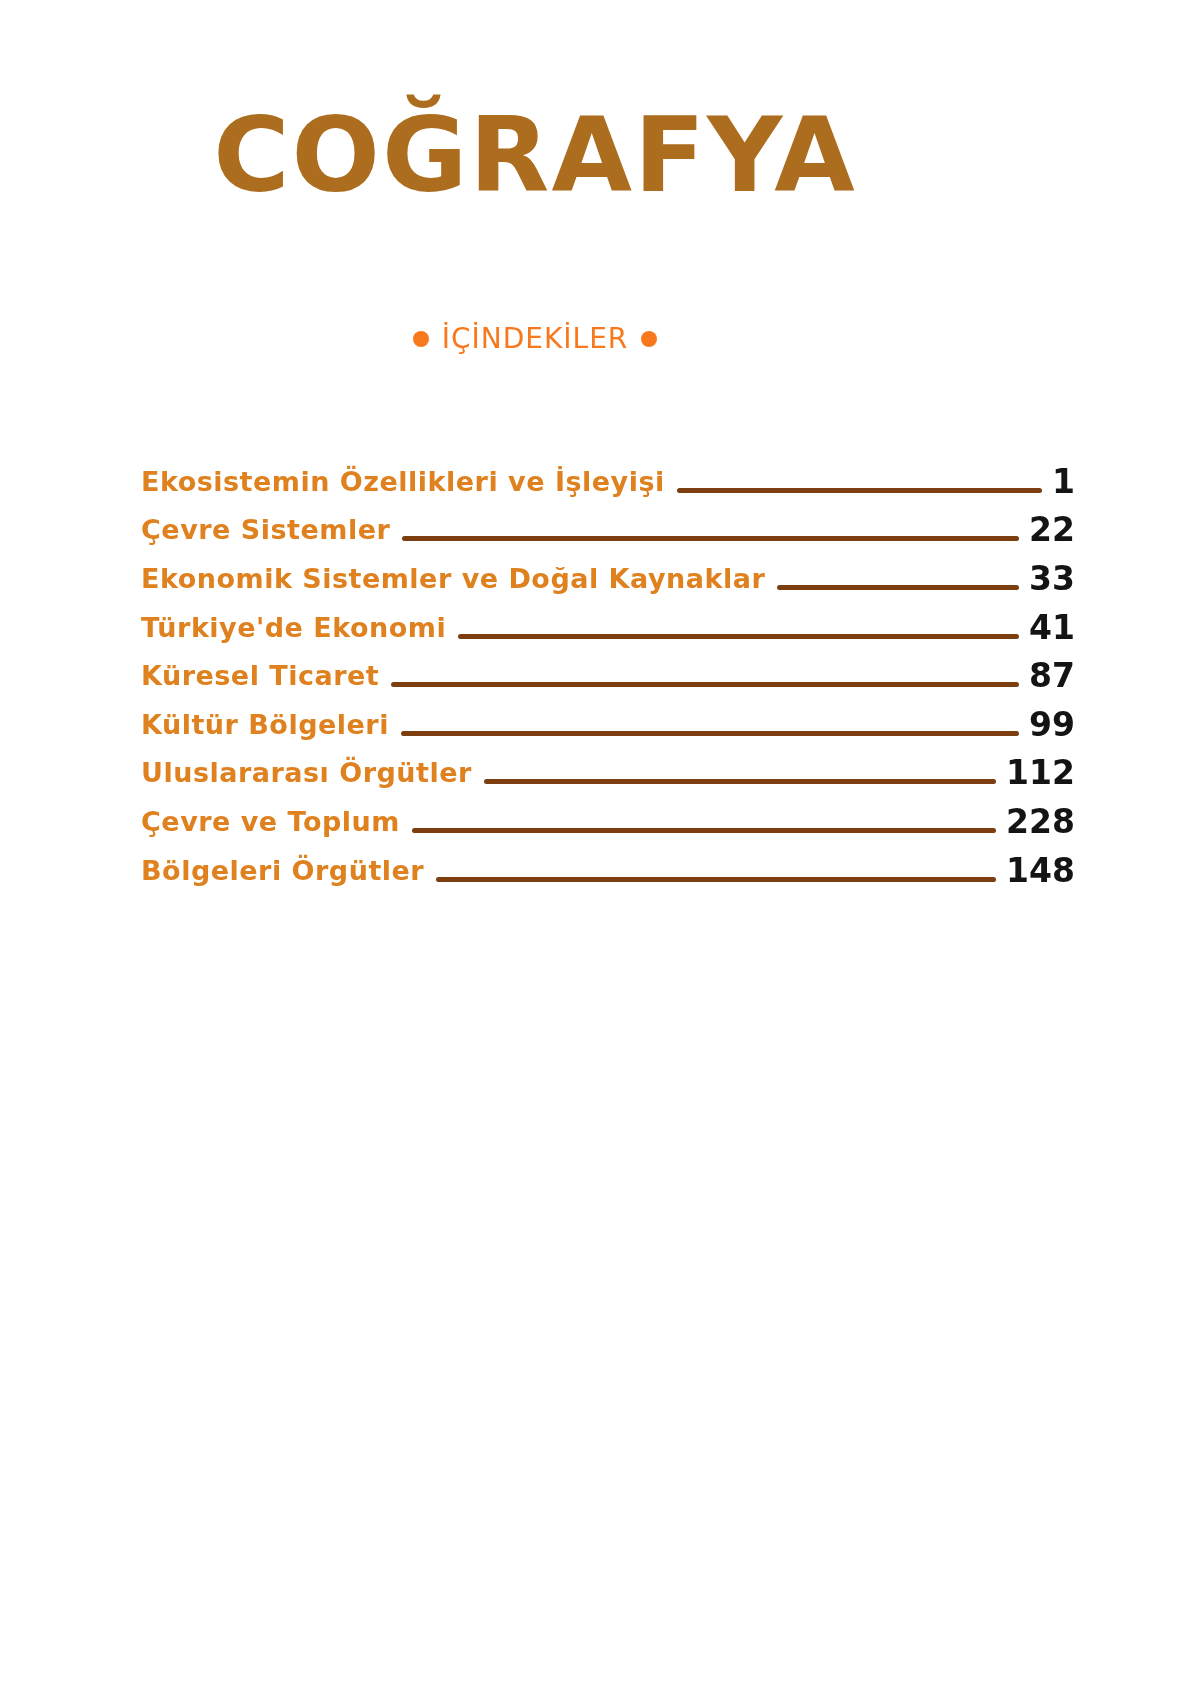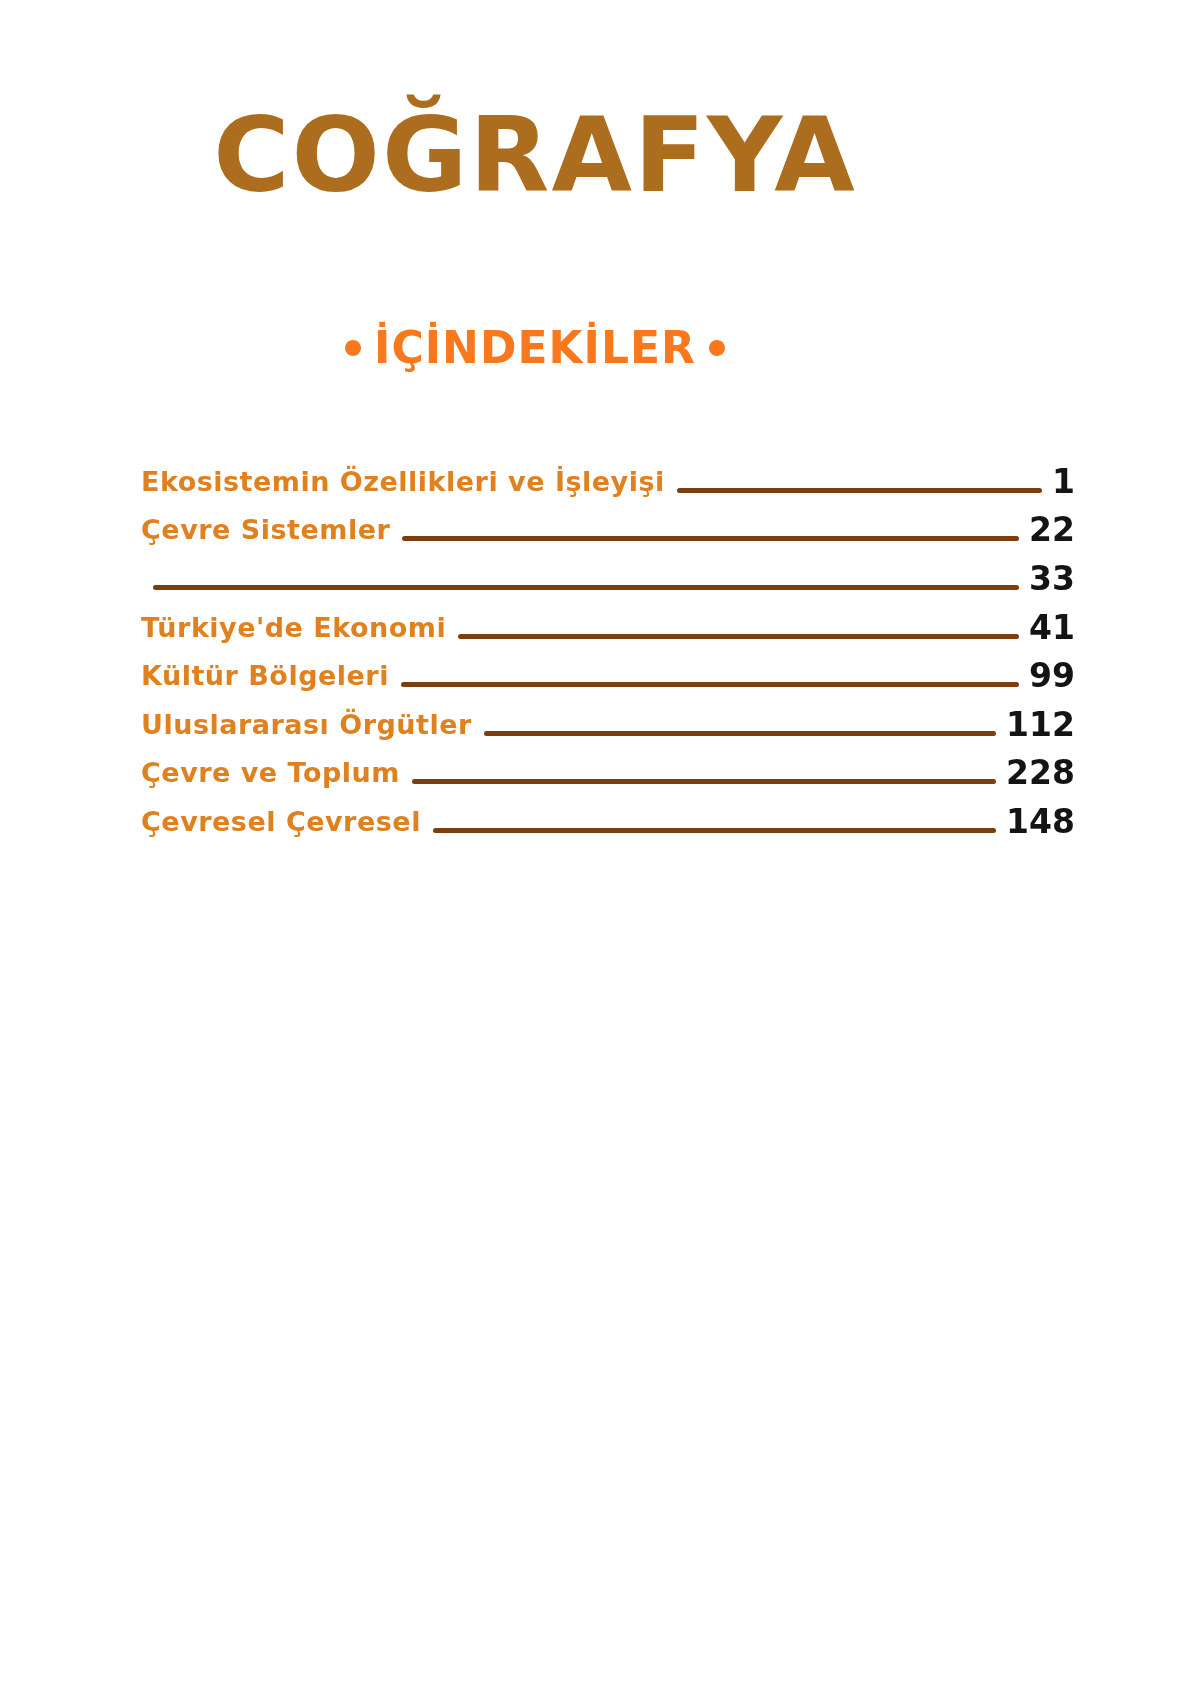--- a/index.html
+++ b/index.html
@@ -46,22 +46,22 @@
     gap: 13px;
   }
   .toc-header .dot {
     width: 16px;
     height: 16px;
     border-radius: 50%;
     background: var(--c-header);
     flex: 0 0 auto;
   }
   .toc-header-text {
-    font-size: 44px;
-    font-weight: 700;
+    font-size: 28px;
+    font-weight: 400;
     letter-spacing: 1px;
     color: var(--c-header);
   }
   .toc-list {
     position: absolute;
     top: 457px;
     left: 114px;
     width: 934px;
     margin-left: 27px;
   }
@@ -114,48 +114,54 @@
     <span class="toc-page">1</span>
   </div>
 
   <div class="toc-row">
     <span class="toc-label">Çevre Sistemler</span>
     <span class="leader"></span>
     <span class="toc-page">22</span>
   </div>
 
   <div class="toc-row">
+    <span class="toc-label">Ekonomik Sistemler ve Doğal Kaynaklar</span>
     <span class="leader"></span>
     <span class="toc-page">33</span>
   </div>
 
   <div class="toc-row">
     <span class="toc-label">Türkiye'de Ekonomi</span>
     <span class="leader"></span>
     <span class="toc-page">41</span>
   </div>
 
+  <div class="toc-row">
+    <span class="toc-label">Küresel Ticaret</span>
+    <span class="leader"></span>
+    <span class="toc-page">87</span>
+  </div>
 
   <div class="toc-row">
     <span class="toc-label">Kültür Bölgeleri</span>
     <span class="leader"></span>
     <span class="toc-page">99</span>
   </div>
 
   <div class="toc-row">
     <span class="toc-label">Uluslararası Örgütler</span>
     <span class="leader"></span>
     <span class="toc-page">112</span>
   </div>
 
   <div class="toc-row">
     <span class="toc-label">Çevre ve Toplum</span>
     <span class="leader"></span>
     <span class="toc-page">228</span>
   </div>
 
   <div class="toc-row">
-    <span class="toc-label">Çevresel Çevresel</span>
+    <span class="toc-label">Bölgeleri Örgütler</span>
     <span class="leader"></span>
     <span class="toc-page">148</span>
   </div>
 </div>
 </div>
 
 </body></html>

